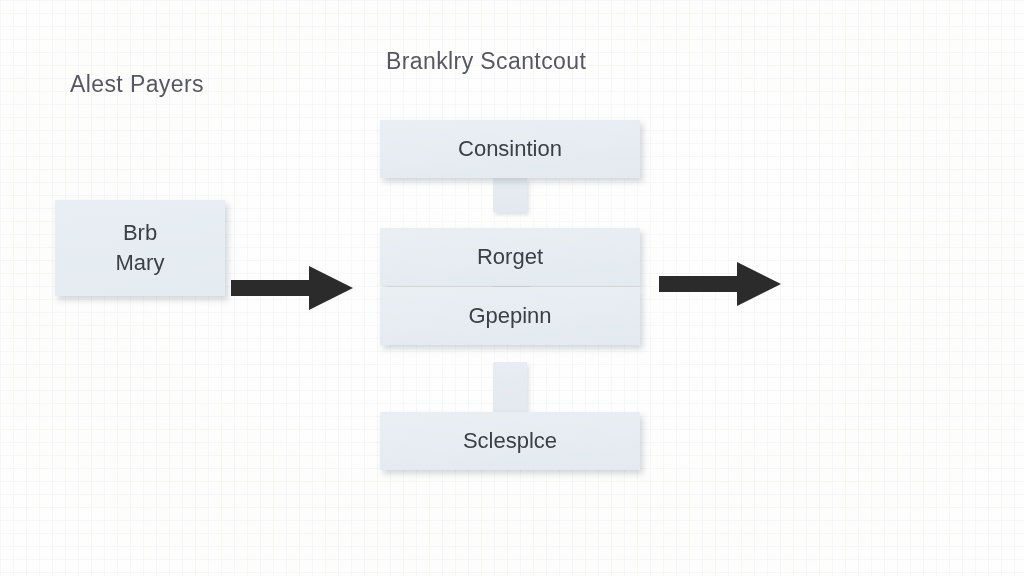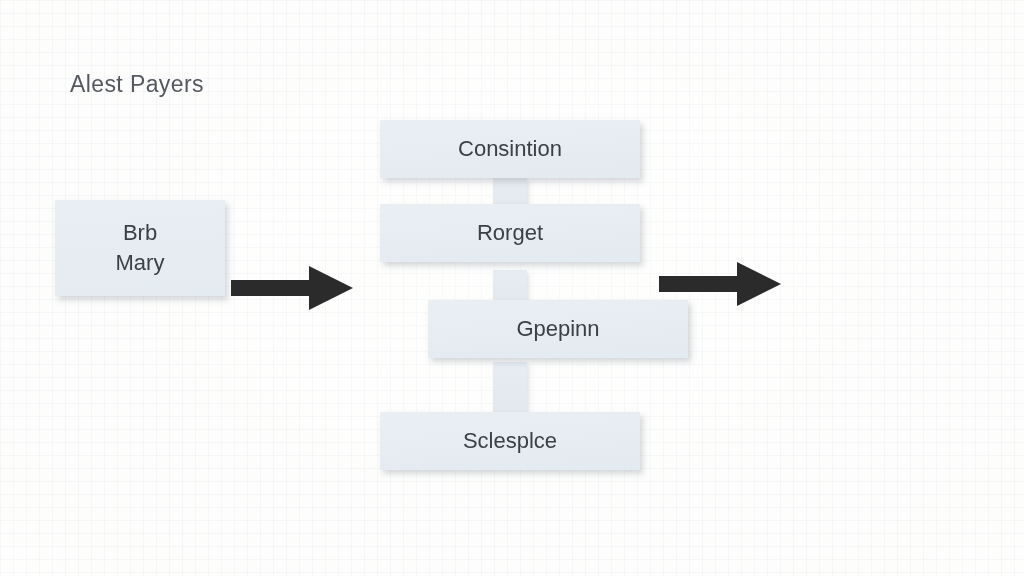--- a/index.html
+++ b/index.html
@@ -79,22 +79,22 @@
   .node-box .line { display: block; }
 
   
   .stack-box {
     left: 380px;
     width: 260px;
     height: 58px;
     font-size: 22px;
   }
   #stack-box-0 { top: 120px; }
-  #stack-box-1 { top: 204px; }
-  #stack-box-2 { top: 300px; margin-left: 48px; }
+  #stack-box-1 { top: 228px; }
+  #stack-box-2 { top: 287px; }
   #stack-box-3 { top: 412px; }
 
   
   .connector-tab {
     position: absolute;
     left: 493px;
     width: 34px;
     background: linear-gradient(180deg, #e7edf2 0%, #e2e9ef 100%);
     box-shadow: 2px 3px 4px rgba(120,128,138,0.22);
     z-index: 2;
@@ -111,20 +111,21 @@
   #arrow-left  { left: 231px; top: 262px; }
   #arrow-right { left: 659px; top: 258px; }
 </style>
 </head>
 <body>
 
 <div id="diagram-canvas">
 
   <div id="heading-left" class="col-heading">Alest Payers</div>
 
+  <div id="heading-center" class="col-heading">Branklry Scantcout</div>
 
 
   <div id="node-left" class="node-box">
     <span class="line">Brb</span>
     <span class="line">Mary</span>
   </div>
 
   <div id="arrow-left" class="flow-arrow">
     <svg width="124" height="52" viewBox="0 0 124 52" xmlns="http://www.w3.org/2000/svg">
       <path d="M0 18 L78 18 L78 4 L122 26 L78 48 L78 34 L0 34 Z" fill="#2b2b2b"></path>

